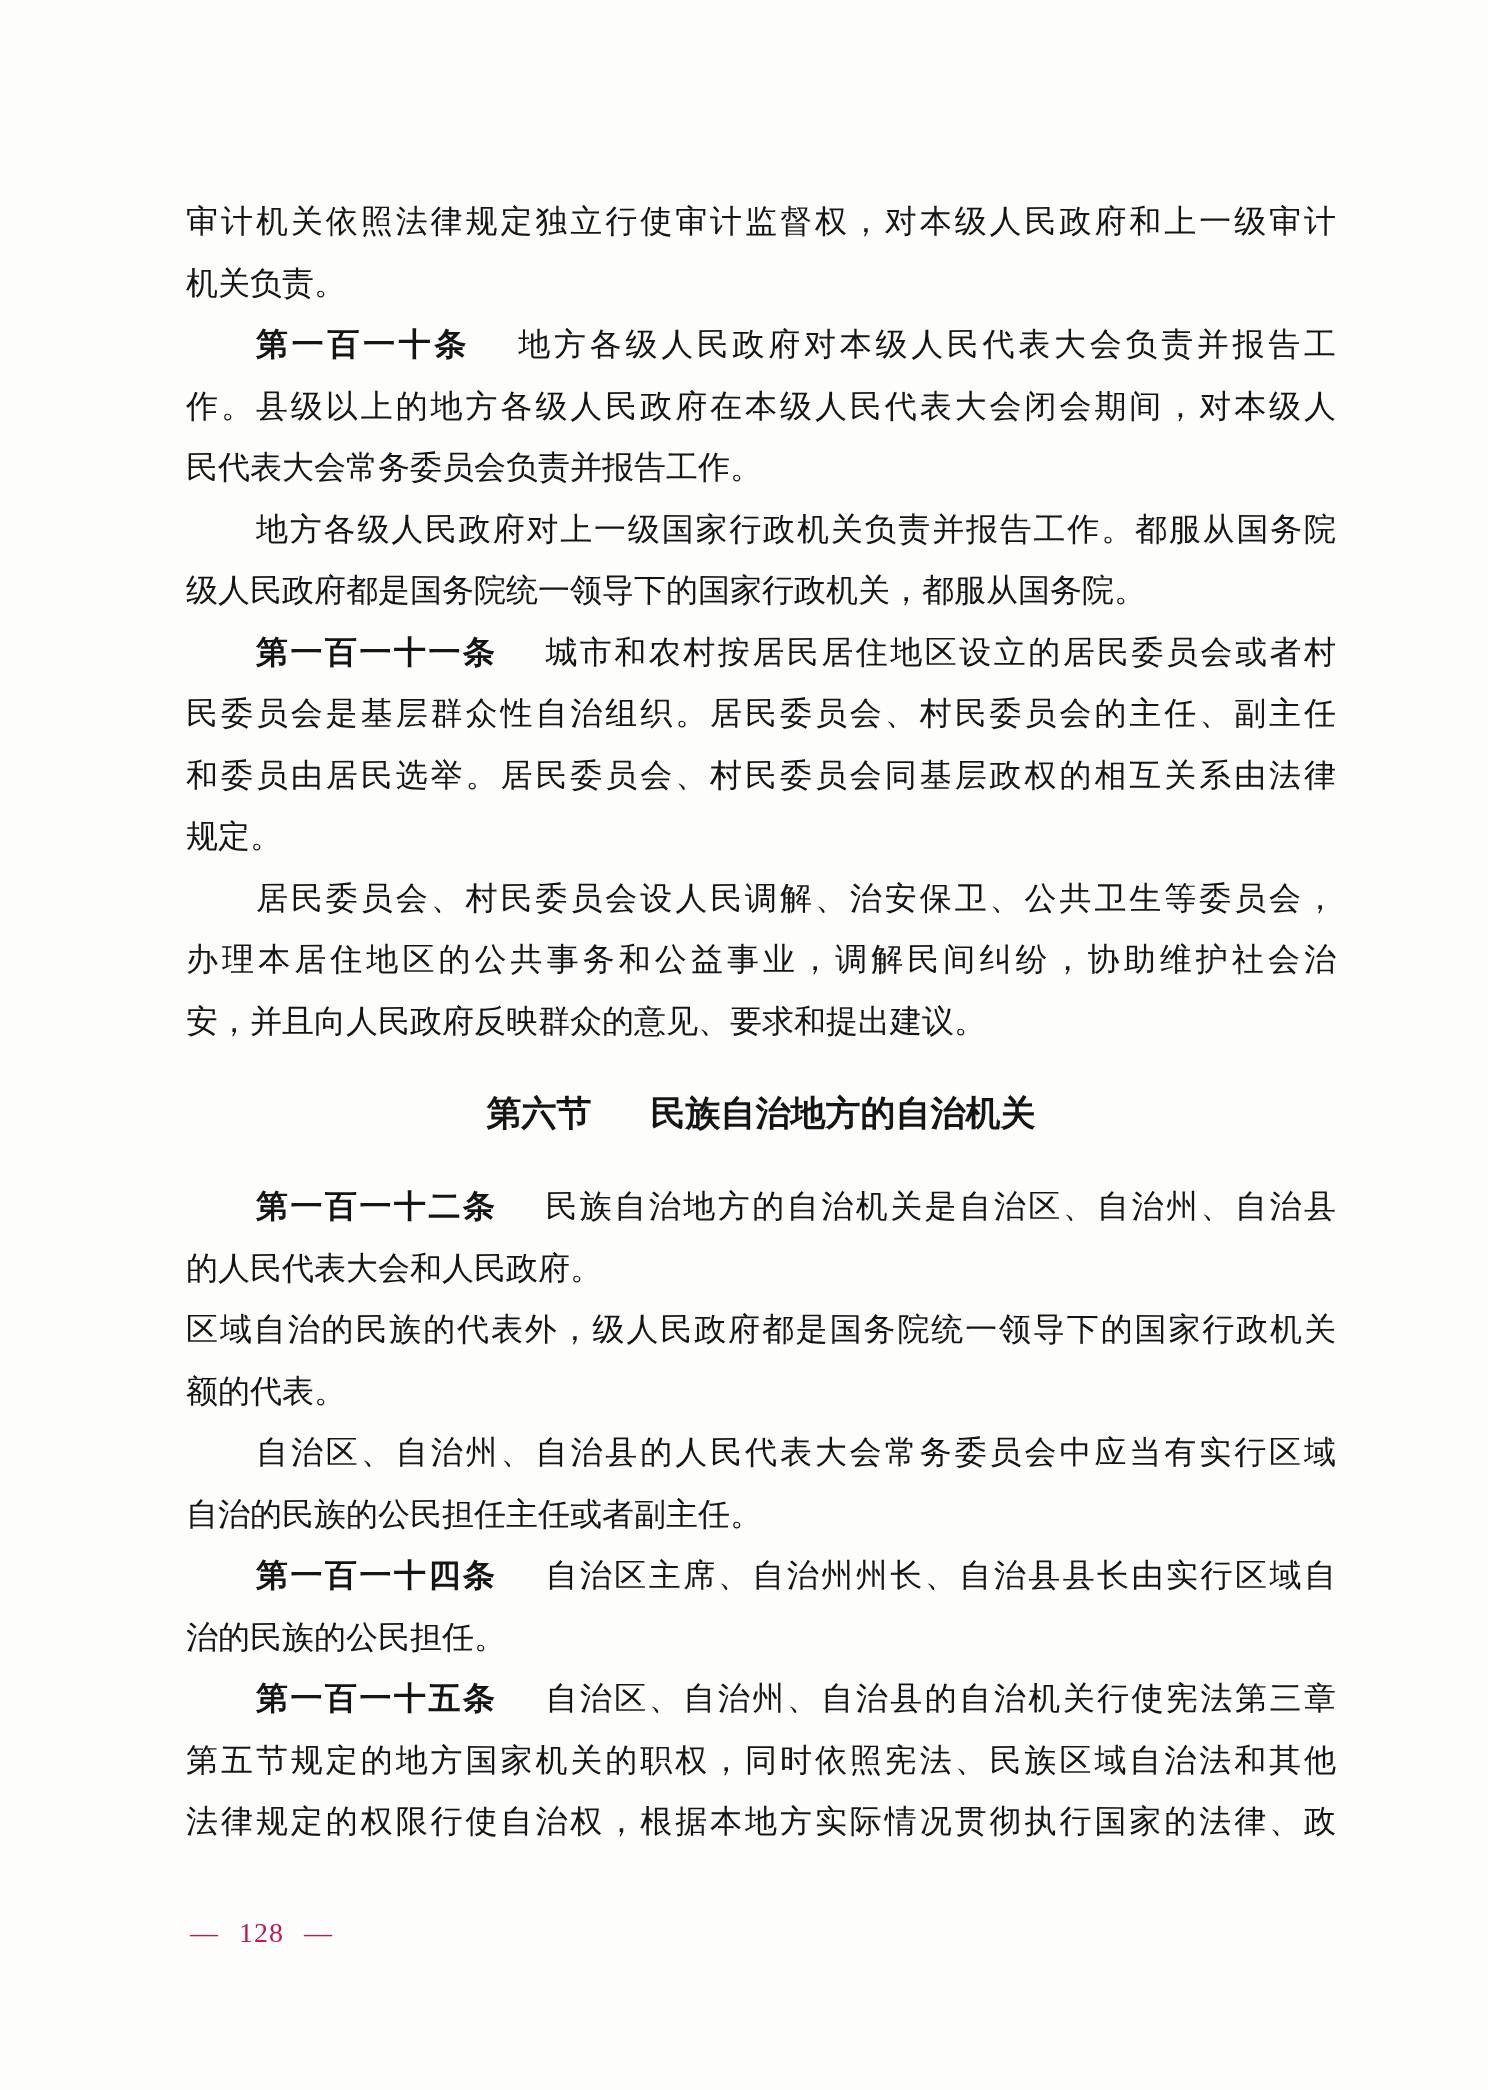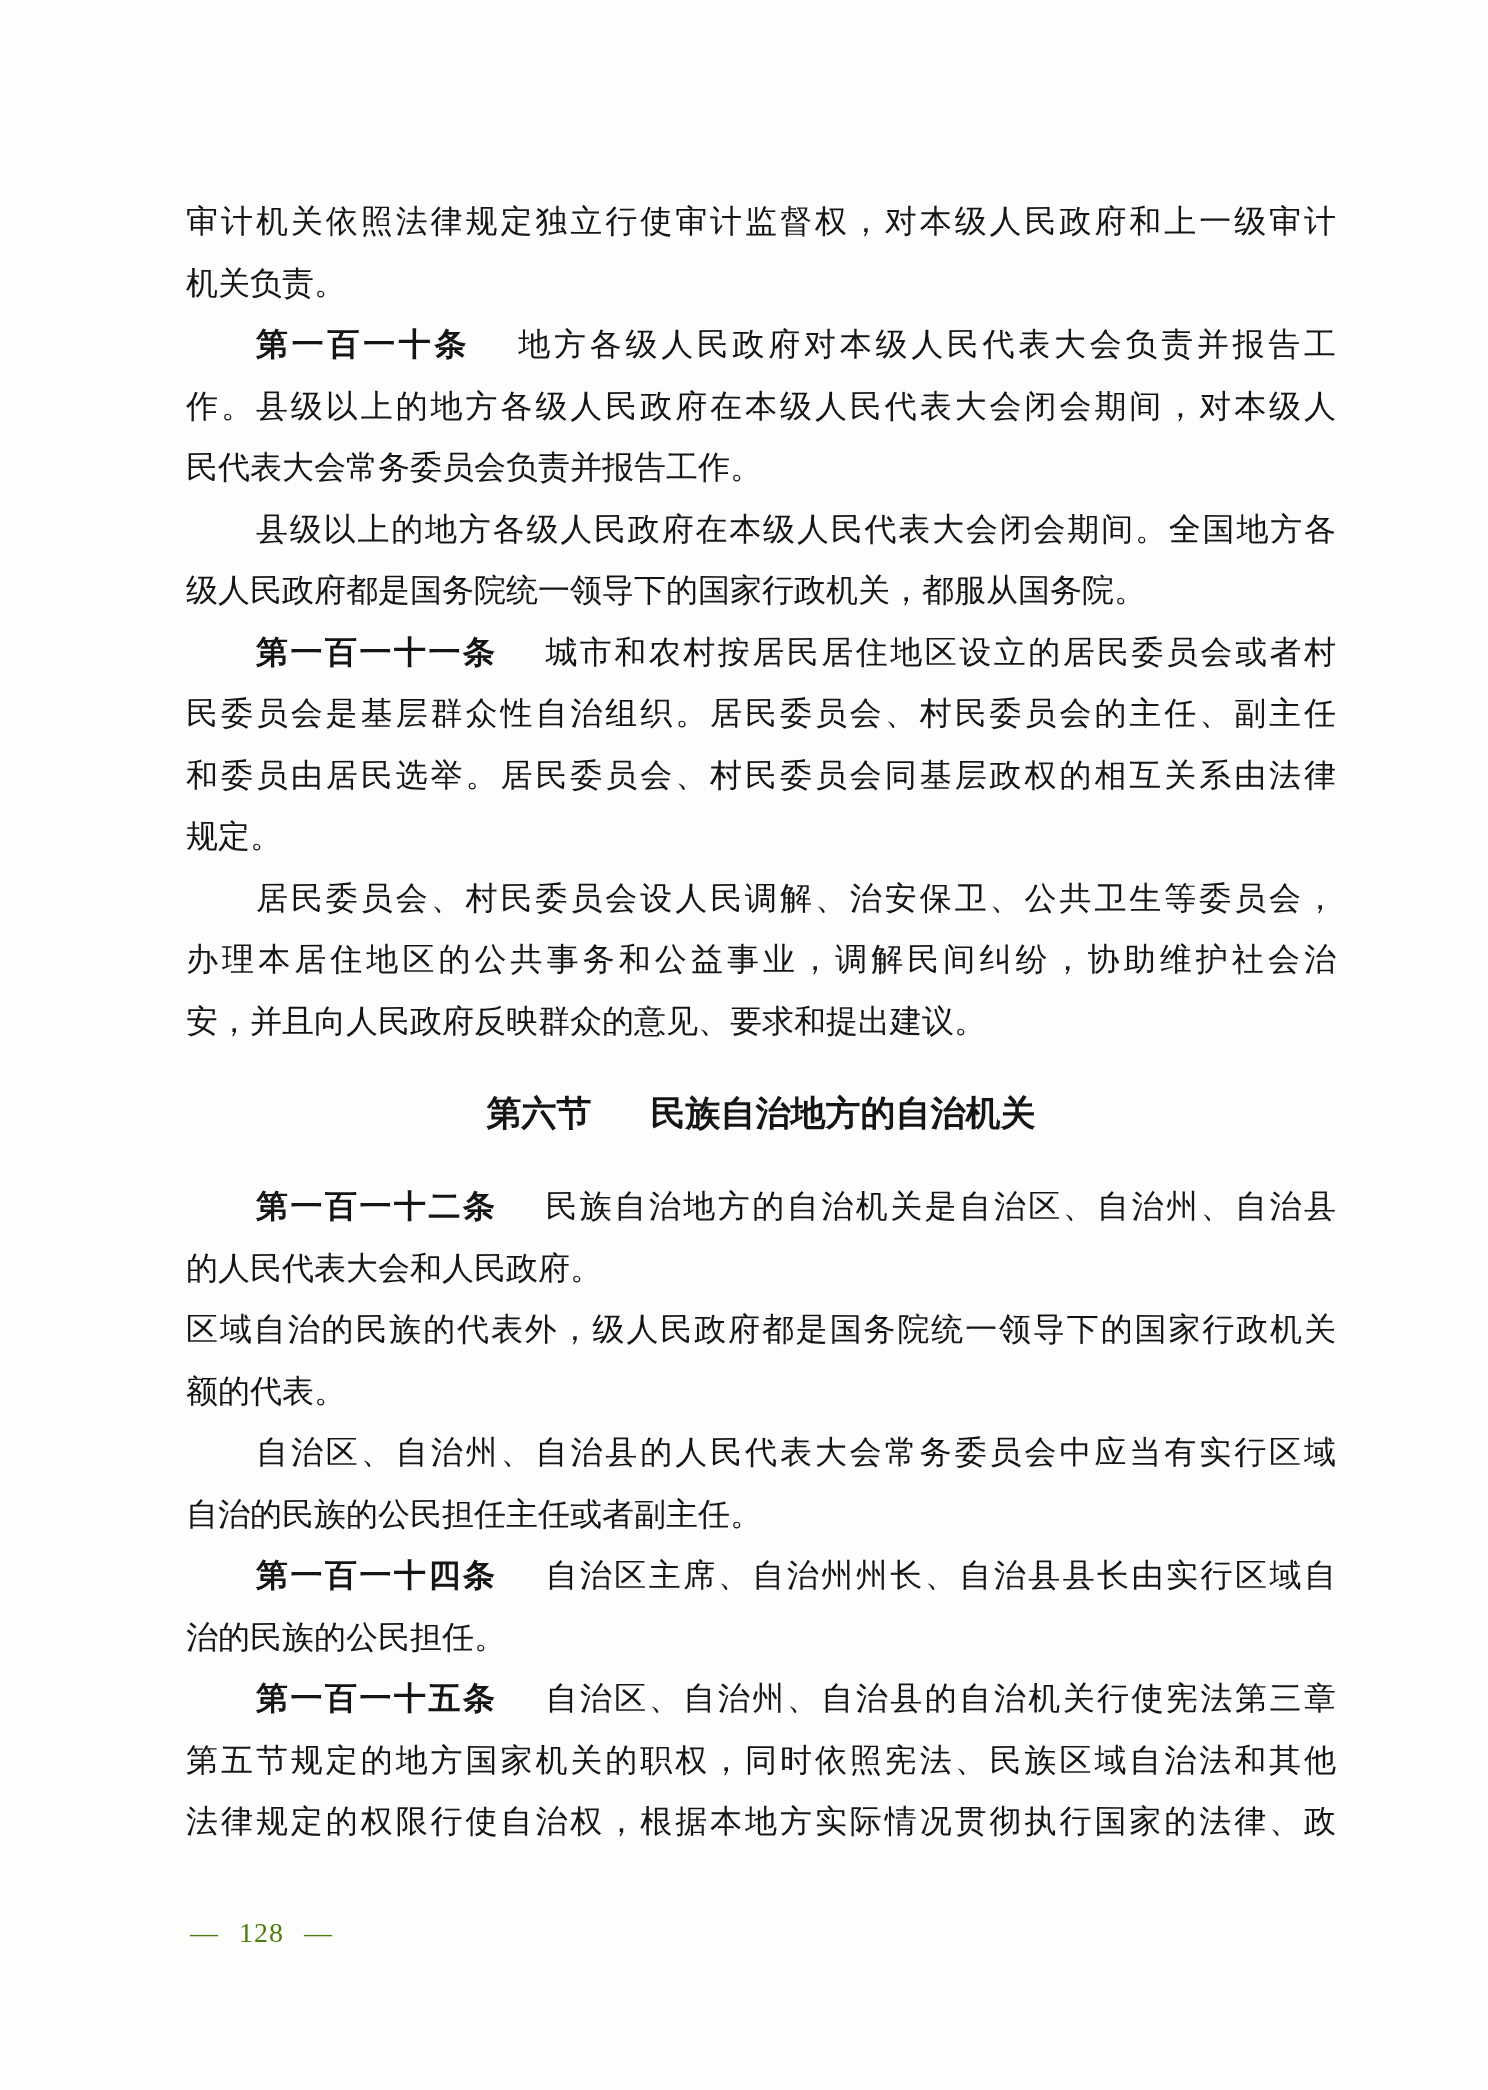--- a/index.html
+++ b/index.html
@@ -40,34 +40,34 @@
     font-weight:bold;
   }
   .section-number { margin-right:59px; }
   .page-number {
     position:absolute;
     left:190px;
     top:1917px;
     font-size:28px;
     letter-spacing:1px;
     word-spacing:12px;
-    color:#4d7c0f;
+    color:#be185d;
   }
 </style>
 </head>
 <body>
 
 <div class="page">
   <div class="text-block">
       <div class="line fill"><span>审计机关依照法律规定独立行使审计监督权，对本级人民政府和上一级审计</span></div>
       <div class="line"><span>机关负责。</span></div>
       <div class="line fill indent"><span class="article-number">第一百一十条</span><span>地方各级人民政府对本级人民代表大会负责并报告工</span></div>
       <div class="line fill"><span>作。县级以上的地方各级人民政府在本级人民代表大会闭会期间，对本级人</span></div>
       <div class="line"><span>民代表大会常务委员会负责并报告工作。</span></div>
-      <div class="line fill indent"><span>县级以上的地方各级人民政府在本级人民代表大会闭会期间。全国地方各</span></div>
+      <div class="line fill indent"><span>地方各级人民政府对上一级国家行政机关负责并报告工作。都服从国务院</span></div>
       <div class="line"><span>级人民政府都是国务院统一领导下的国家行政机关，都服从国务院。</span></div>
       <div class="line fill indent"><span class="article-number">第一百一十一条</span><span>城市和农村按居民居住地区设立的居民委员会或者村</span></div>
       <div class="line fill"><span>民委员会是基层群众性自治组织。居民委员会、村民委员会的主任、副主任</span></div>
       <div class="line fill"><span>和委员由居民选举。居民委员会、村民委员会同基层政权的相互关系由法律</span></div>
       <div class="line"><span>规定。</span></div>
       <div class="line fill indent"><span>居民委员会、村民委员会设人民调解、治安保卫、公共卫生等委员会，</span></div>
       <div class="line fill"><span>办理本居住地区的公共事务和公益事业，调解民间纠纷，协助维护社会治</span></div>
       <div class="line"><span>安，并且向人民政府反映群众的意见、要求和提出建议。</span></div>
       <div class="section-heading"><span class="section-number">第六节</span><span>民族自治地方的自治机关</span></div>
       <div class="line fill indent"><span class="article-number">第一百一十二条</span><span>民族自治地方的自治机关是自治区、自治州、自治县</span></div>

